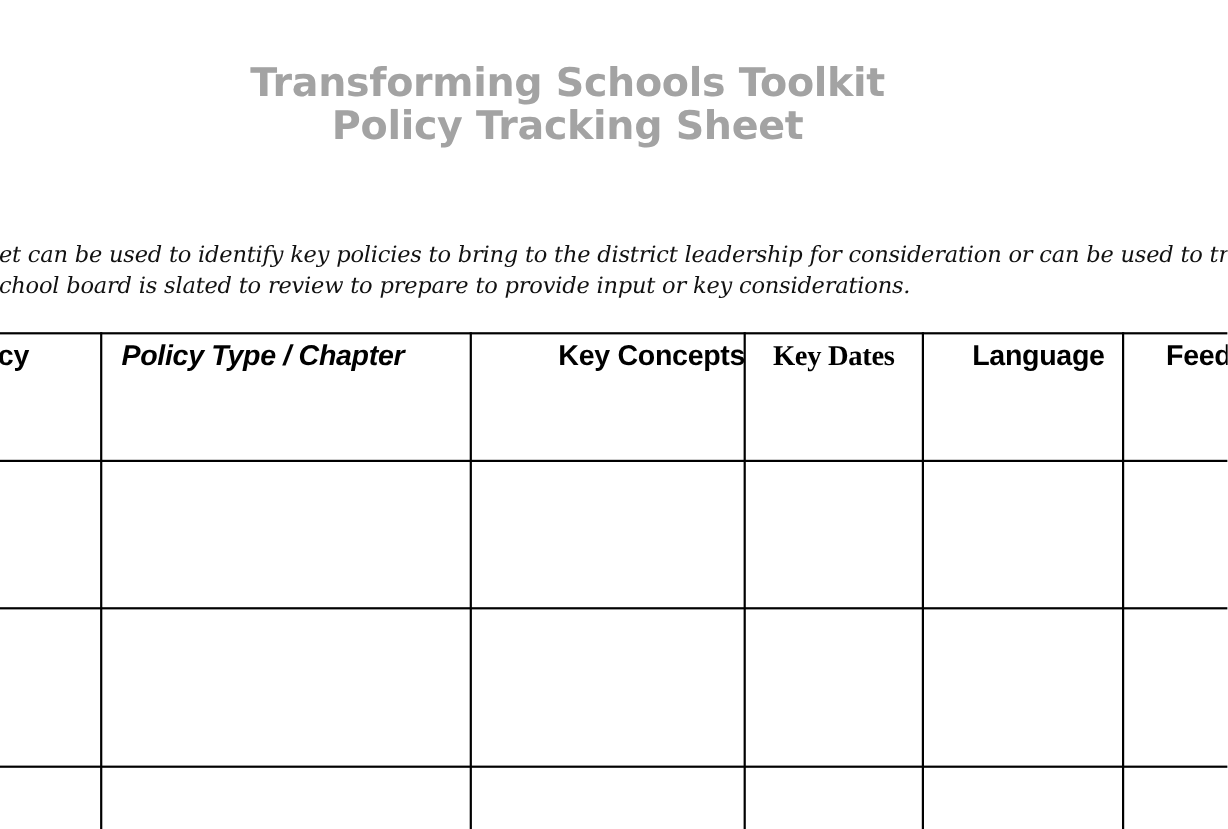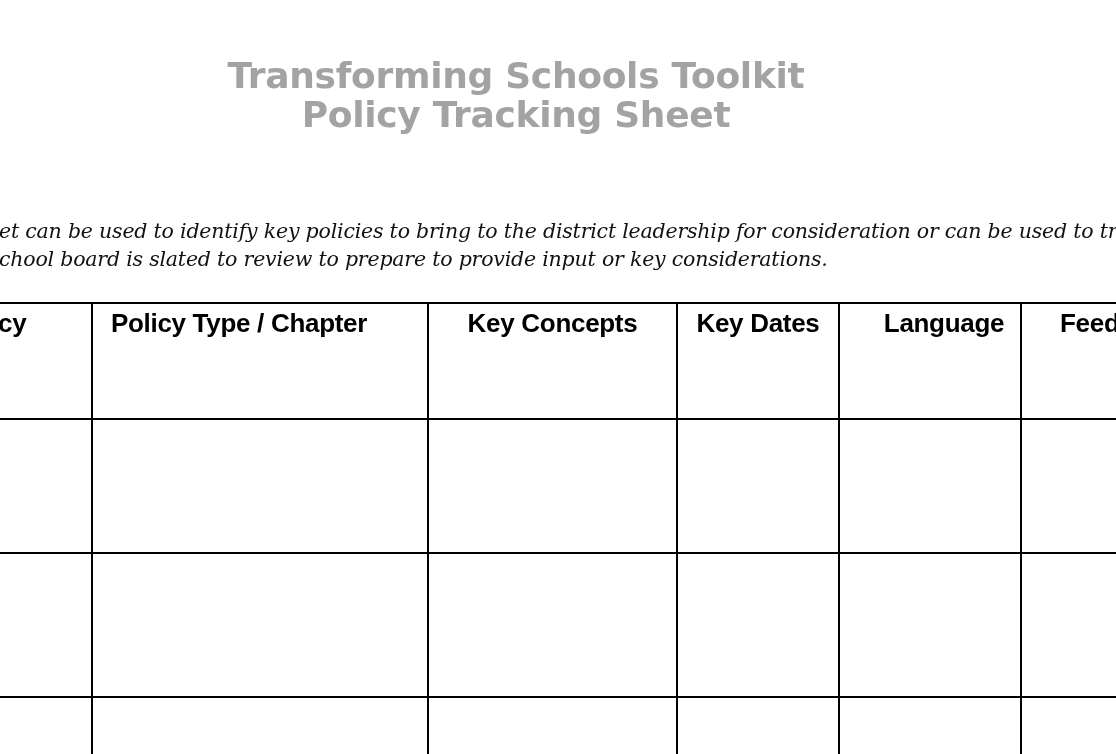--- a/index.html
+++ b/index.html
@@ -51,23 +51,23 @@
   <div class="hline" style="top:552px"></div>
   <div class="hline" style="top:696px"></div>
 
   <div class="vline" style="left:91px"></div>
   <div class="vline" style="left:427px"></div>
   <div class="vline" style="left:676px"></div>
   <div class="vline" style="left:838px"></div>
   <div class="vline" style="left:1020px"></div>
 
   <div class="hcell" style="left:-2px; text-align:left;">cy</div>
-  <div class="hcell" style="left:93px; width:292px;">Policy Type / Chapter</div>
-  <div class="hcell" style="left:429px; width:247px;">Key Concepts</div>
-  <div class="hcell" style="left:678px; width:160px;">Key Dates</div>
+  <div class="hcell" style="left:93px; width:292px;font-style:italic;">Policy Type / Chapter</div>
+  <div class="hcell" style="left:429px; width:247px;padding-left:40px;">Key Concepts</div>
+  <div class="hcell" style="left:678px; width:160px;font-family:Liberation Serif, serif;">Key Dates</div>
   <div class="hcell" style="left:840px; width:208px;">
     <div>Language</div>
   </div>
   <div class="hcell" style="left:1060px; text-align:left;">Feed</div>
 
   <div class="cell" style="left:0;top:420px;width:91px;height:132px"></div>
   <div class="cell" style="left:93px;top:420px;width:334px;height:132px"></div>
   <div class="cell" style="left:429px;top:420px;width:247px;height:132px"></div>
   <div class="cell" style="left:678px;top:420px;width:160px;height:132px"></div>
   <div class="cell" style="left:840px;top:420px;width:180px;height:132px"></div>

